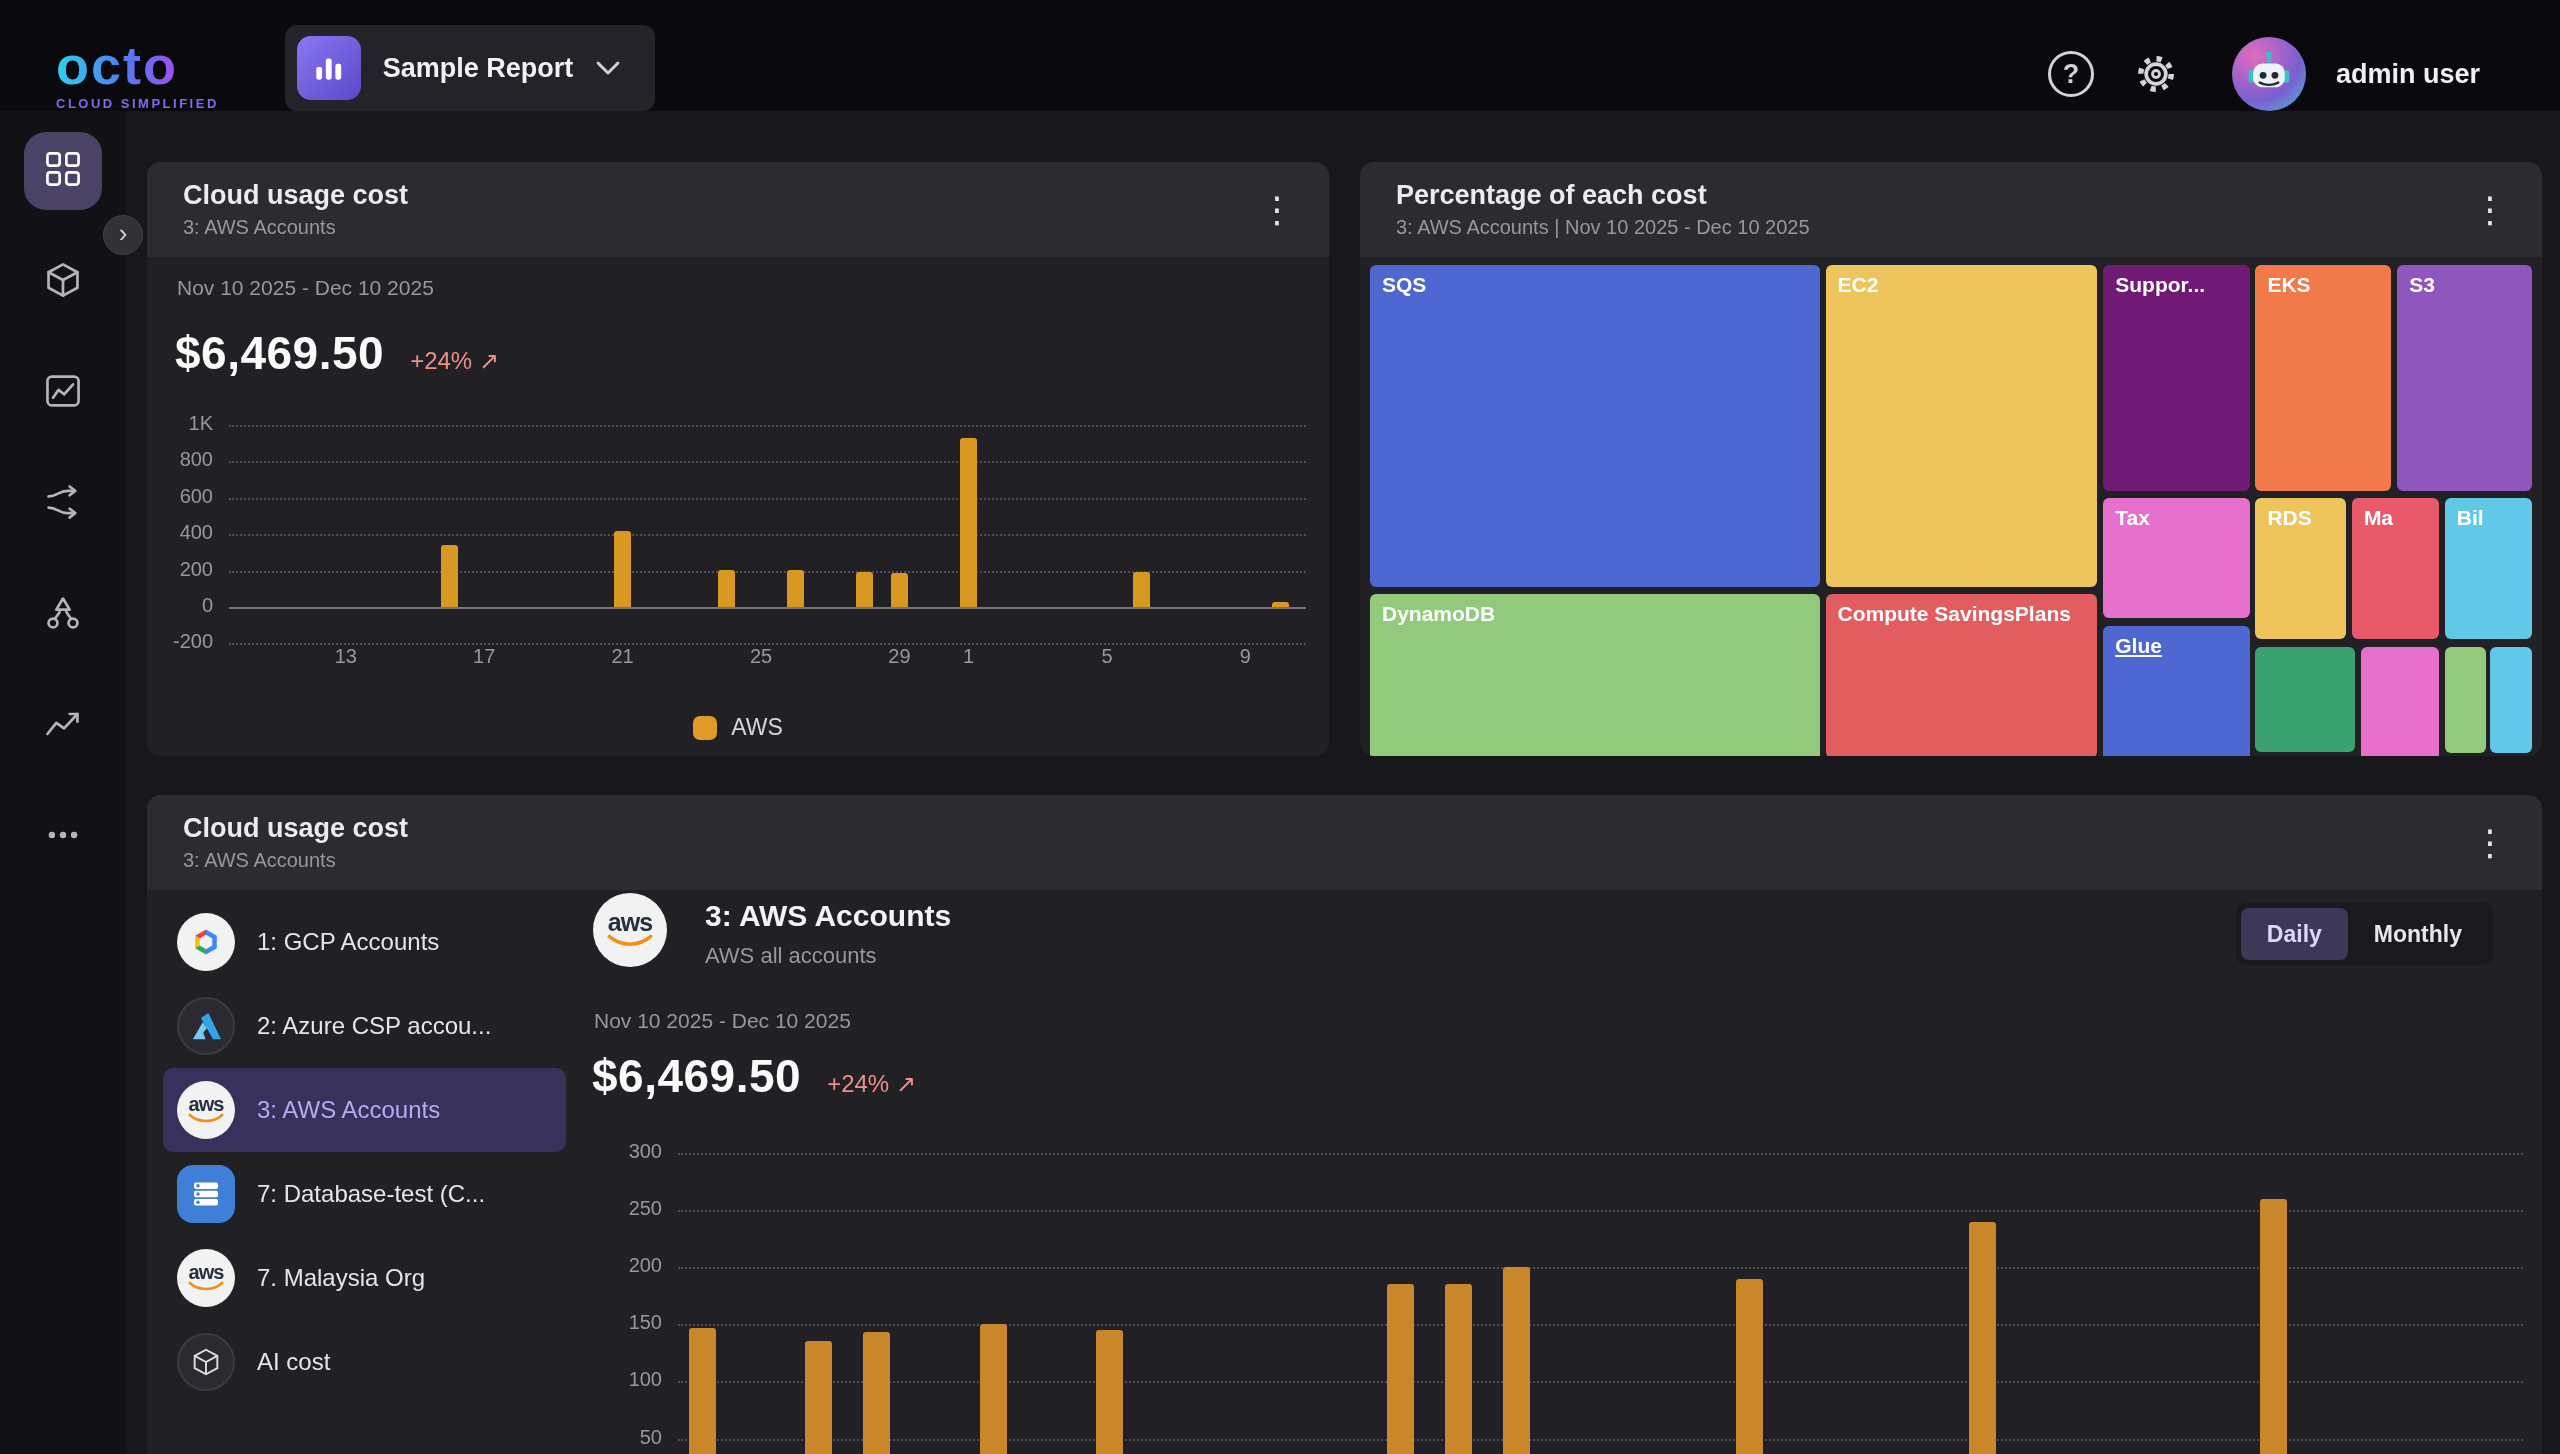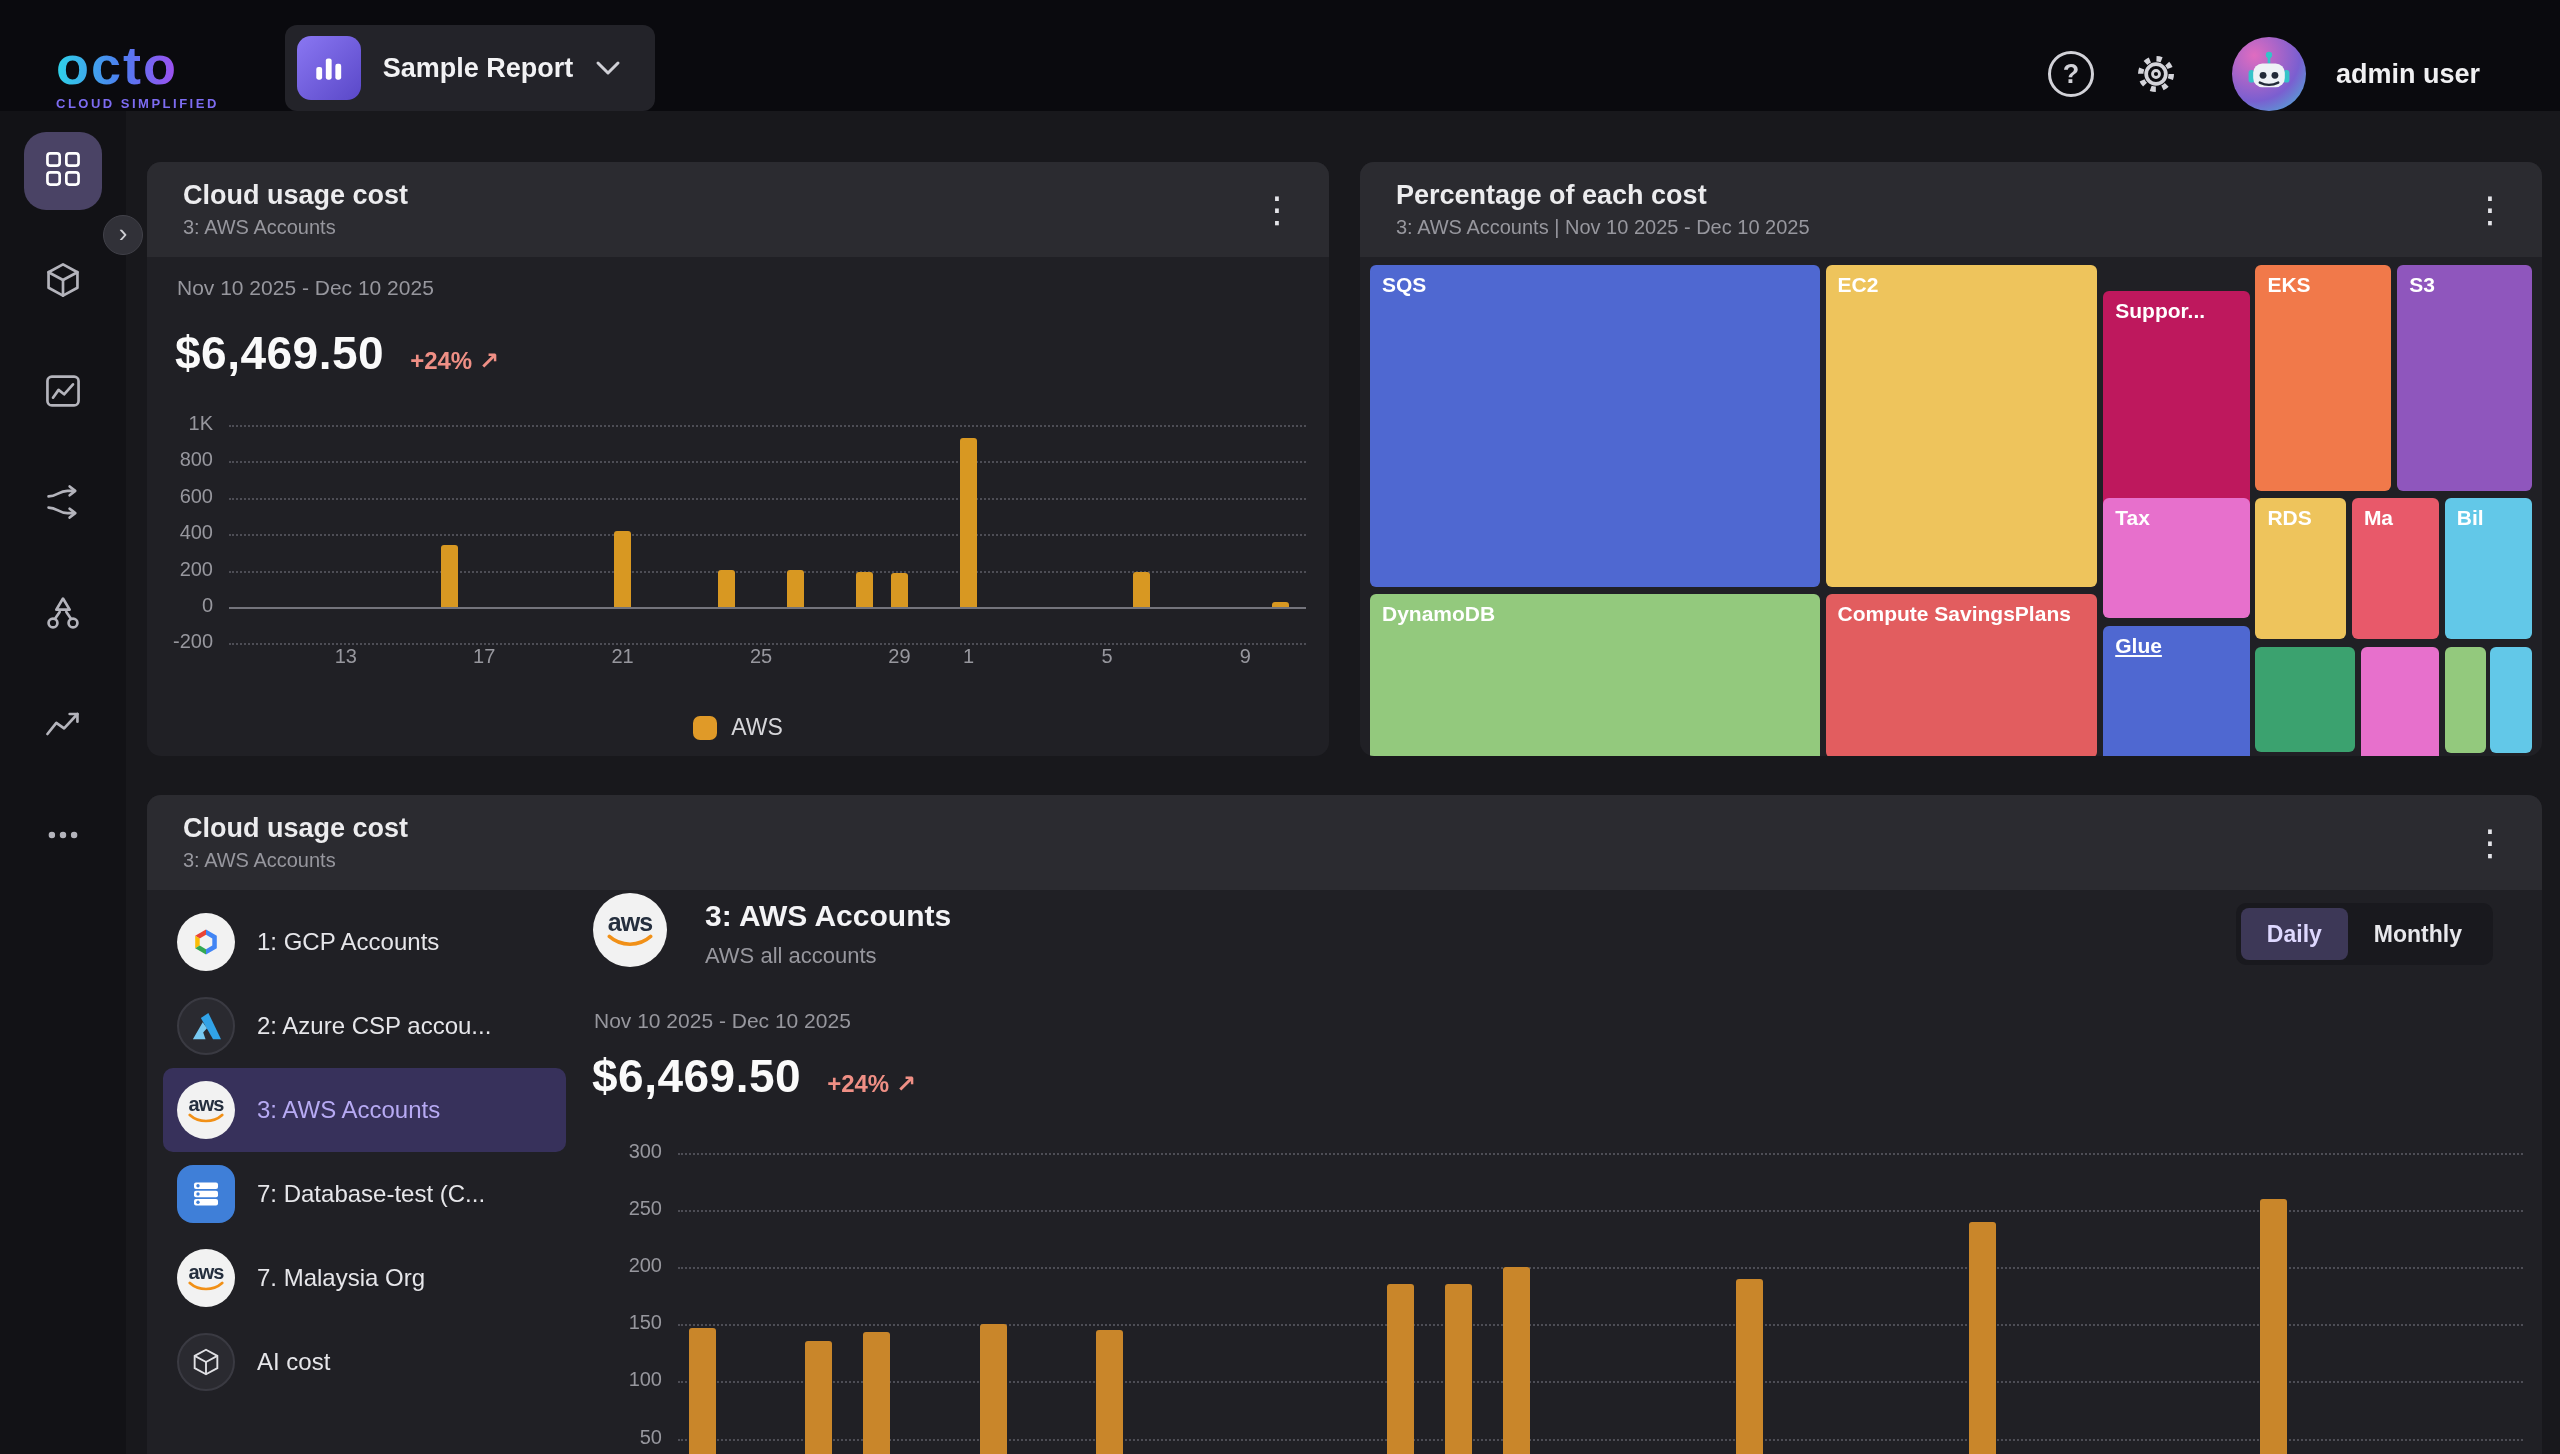--- a/index.html
+++ b/index.html
@@ -45,21 +45,21 @@
   #card-usage-bottom{ left:21px;   top:684px; width:2395px; height:920px; }
   .card-header { height:95px; background:#2b2b30; display:flex; flex-direction:column; justify-content:center; padding:0 36px; position:relative; }
   .card-title { font-size:27px; font-weight:600; color:#ececee; }
   .card-subtitle { font-size:20px; color:#97979e; margin-top:5px; }
   .kebab { position:absolute; right:34px; top:50%; transform:translateY(-50%); font-size:36px; color:#e4e4e8; line-height:1; cursor:pointer; }
   .kebab::after { content:"⋮"; }
 
   .usage-date { position:absolute; font-size:21px; color:#97979e; }
   .amount-row { position:absolute; display:flex; align-items:baseline; gap:26px; }
   .usage-amount { font-size:46px; font-weight:600; color:#fafafa; letter-spacing:0.5px; }
-  .usage-delta { font-size:24px; color:#ef8f85; font-weight:700; }
+  .usage-delta { font-size:24px; color:#ef8f85; font-weight:400; }
 
   #card-usage-top .usage-date { left:30px; top:114px; }
   #card-usage-top .amount-row { left:28px; top:164px; }
 
   .chart { position:absolute; }
   #chart-top    { left:82px;  top:263px; width:1077px; height:300px; }
   #chart-bottom { left:531px; top:358px; width:1845px; height:420px; }
   .gridline { position:absolute; left:0; right:0; height:0; border-top:2px dotted #4d4d55; }
   .gridline.zero { border-top:2px solid #74747c; }
   .ytick { position:absolute; right:100%; margin-right:16px; transform:translateY(-55%); font-size:20px; color:#97979e; white-space:nowrap; }
@@ -253,21 +253,21 @@
       <div class="card-title">Percentage of each cost</div>
       <div class="card-subtitle">3: AWS Accounts | Nov 10 2025 - Dec 10 2025</div>
       <span class="kebab"></span>
     </header>
     <div id="treemap">
         <div class="tile" style="left: 0%; top: 0%; width: 38.7%; height: 51.6%; background: rgb(79, 104, 209);"><span>SQS</span></div>
         <div class="tile" style="left: 0%; top: 52.8%; width: 38.7%; height: 47.2%; background: rgb(147, 201, 125);"><span>DynamoDB</span></div>
         <div class="tile" style="left: 39.2%; top: 0%; width: 23.4%; height: 51.6%; background: rgb(238, 196, 92);"><span>EC2</span></div>
         <div class="tile" style="left: 39.2%; top: 52.8%; width: 23.4%; height: 26.2%; background: rgb(226, 93, 95);"><span>Compute SavingsPlans</span></div>
         <div class="tile" style="left: 39.2%; top: 80.2%; width: 23.4%; height: 19.8%; background: rgb(95, 182, 217);"><span>ElastiCache</span></div>
-        <div class="tile" style="left: 63.1%; top: 0%; width: 12.6%; height: 36.2%; background: #be185d; margin-top: 26px;"><span>Suppor...</span></div>
+        <div class="tile" style="left: 63.1%; top: 0%; width: 12.6%; height: 36.2%; background: #701a75;"><span>Suppor...</span></div>
         <div class="tile" style="left: 63.1%; top: 37.4%; width: 12.6%; height: 19.2%; background: rgb(231, 112, 204);"><span>Tax</span></div>
         <div class="tile" style="left: 63.1%; top: 57.8%; width: 12.6%; height: 22.8%; background: rgb(79, 104, 209); text-decoration: underline;"><span>Glue</span></div>
         <div class="tile" style="left: 63.1%; top: 81.8%; width: 12.6%; height: 18.2%; background: rgb(169, 207, 109);"><span>Compu...</span></div>
         <div class="tile" style="left: 76.2%; top: 0%; width: 11.7%; height: 36.2%; background: rgb(241, 121, 74);"><span>EKS</span></div>
         <div class="tile" style="left: 88.4%; top: 0%; width: 11.6%; height: 36.2%; background: rgb(143, 86, 189);"><span>S3</span></div>
         <div class="tile" style="left: 76.2%; top: 37.4%; width: 7.8%; height: 22.6%; background: rgb(238, 196, 92);"><span>RDS</span></div>
         <div class="tile" style="left: 84.5%; top: 37.4%; width: 7.5%; height: 22.6%; background: rgb(232, 89, 106);"><span>Ma</span></div>
         <div class="tile" style="left: 92.5%; top: 37.4%; width: 7.5%; height: 22.6%; background: rgb(98, 200, 232);"><span>Bil</span></div>
         <div class="tile" style="left: 76.2%; top: 61.2%; width: 8.6%; height: 16.8%; background: rgb(59, 162, 111);"></div>
         <div class="tile" style="left: 85.3%; top: 61.2%; width: 6.7%; height: 21.2%; background: rgb(231, 112, 204);"></div>

